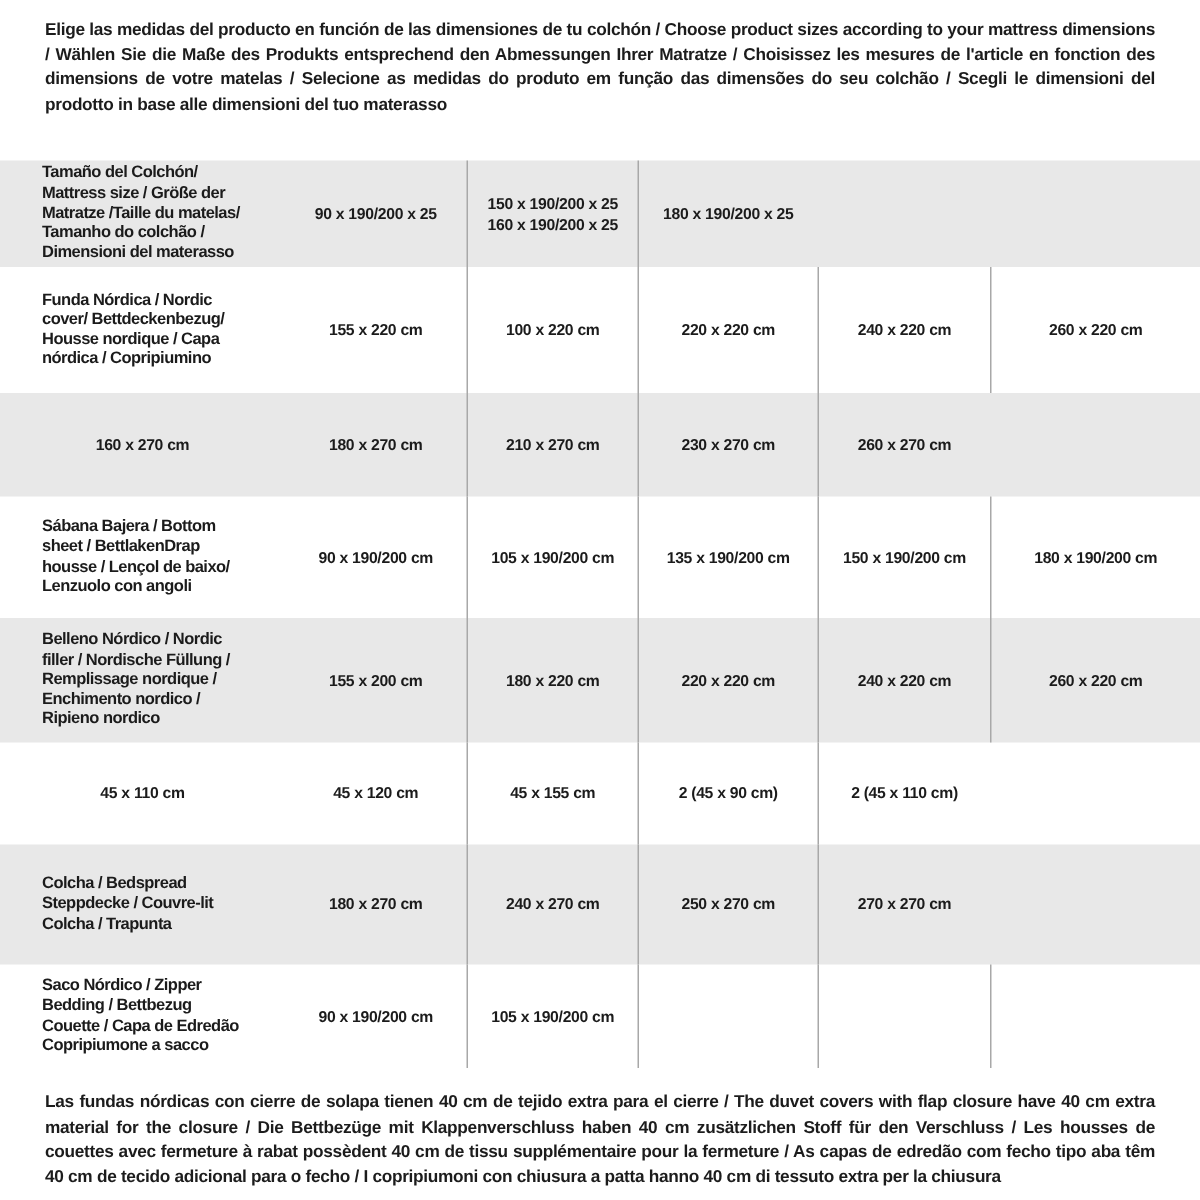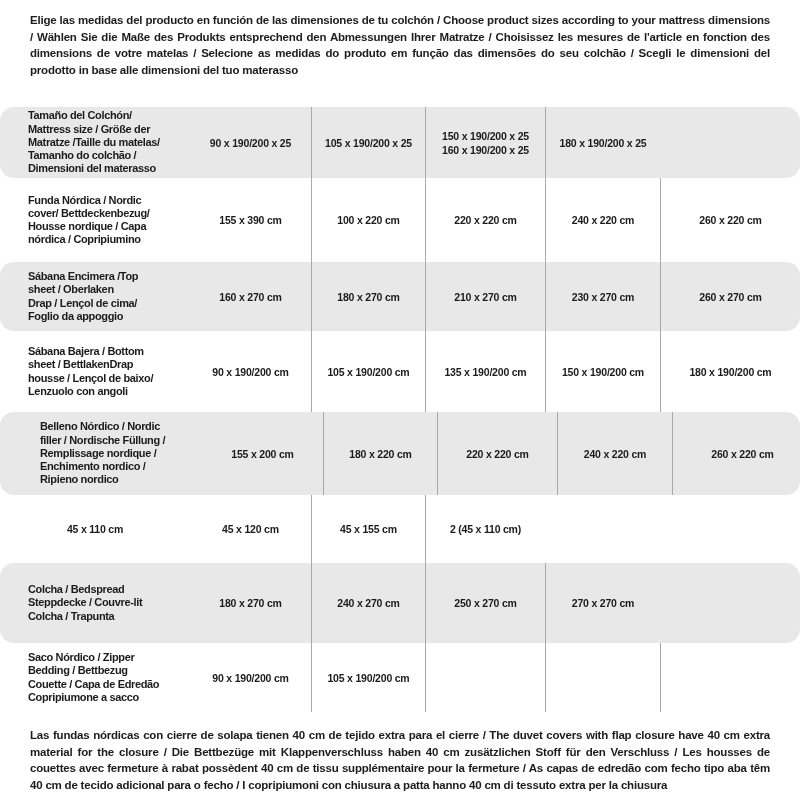--- a/index.html
+++ b/index.html
@@ -26,30 +26,29 @@
   }
   .intro{margin-top:12px;}
   .size-table{
     margin-top:29px;
     width:800px;
   }
   .row{
     display:grid;
     grid-template-columns:190px 121px 114px 120px 115px 140px;
     align-items:stretch;
-    border-radius:14px;
   }
   
   .row:nth-child(odd){background:var(--stripe);}
   
   .row:nth-child(1){min-height:71px;}
   .row:nth-child(2){min-height:84px;}
   .row:nth-child(3){min-height:69px;}
   .row:nth-child(4){min-height:81px;}
-  .row:nth-child(5){min-height:83px;padding-left:12px;}
+  .row:nth-child(5){min-height:83px;}
   .row:nth-child(6){min-height:68px;}
   .row:nth-child(7){min-height:80px;}
   .row:nth-child(8){min-height:69px;}
   .td{
     display:flex;
     align-items:center;
   }
   .td.label{
     padding-left:28px;
     padding-right:6px;
@@ -80,43 +79,38 @@
 
 <div class="size-table">
 
   <div class="row">
     <div class="td label">Tamaño del Colchón/
 Mattress size / Größe der
 Matratze /Taille du matelas/
 Tamanho do colchão /
 Dimensioni del materasso</div>
     <div class="td val">90 x 190/200 x 25</div>
-    <div class="td val">105 x 190/200 x 25</div>
     <div class="td val">150 x 190/200 x 25
 160 x 190/200 x 25</div>
     <div class="td val">180 x 190/200 x 25</div>
   </div>
 
   <div class="row">
     <div class="td label">Funda Nórdica /  Nordic
 cover/ Bettdeckenbezug/
 Housse nordique  / Capa
 nórdica / Copripiumino</div>
-    <div class="td val">155 x 390 cm</div>
+    <div class="td val">155 x 220 cm</div>
     <div class="td val">100 x 220 cm</div>
     <div class="td val">220 x 220 cm</div>
     <div class="td val">240 x 220 cm</div>
     <div class="td val">260 x 220 cm</div>
   </div>
 
   <div class="row">
-    <div class="td label">Sábana Encimera /Top
-sheet / Oberlaken
-Drap / Lençol de cima/
-Foglio da appoggio</div>
     <div class="td val">160 x 270 cm</div>
     <div class="td val">180 x 270 cm</div>
     <div class="td val">210 x 270 cm</div>
     <div class="td val">230 x 270 cm</div>
     <div class="td val">260 x 270 cm</div>
   </div>
 
   <div class="row">
     <div class="td label">Sábana Bajera / Bottom
 sheet / BettlakenDrap
@@ -139,20 +133,21 @@
     <div class="td val">180 x 220 cm</div>
     <div class="td val">220 x 220 cm</div>
     <div class="td val">240 x 220 cm</div>
     <div class="td val">260 x 220 cm</div>
   </div>
 
   <div class="row">
     <div class="td val">45 x 110 cm</div>
     <div class="td val">45 x 120 cm</div>
     <div class="td val">45 x 155 cm</div>
+    <div class="td val">2 (45 x 90 cm)</div>
     <div class="td val">2 (45 x 110 cm)</div>
   </div>
 
   <div class="row">
     <div class="td label">Colcha / Bedspread
 Steppdecke / Couvre-lit
 Colcha / Trapunta</div>
     <div class="td val">180 x 270 cm</div>
     <div class="td val">240 x 270 cm</div>
     <div class="td val">250 x 270 cm</div>

